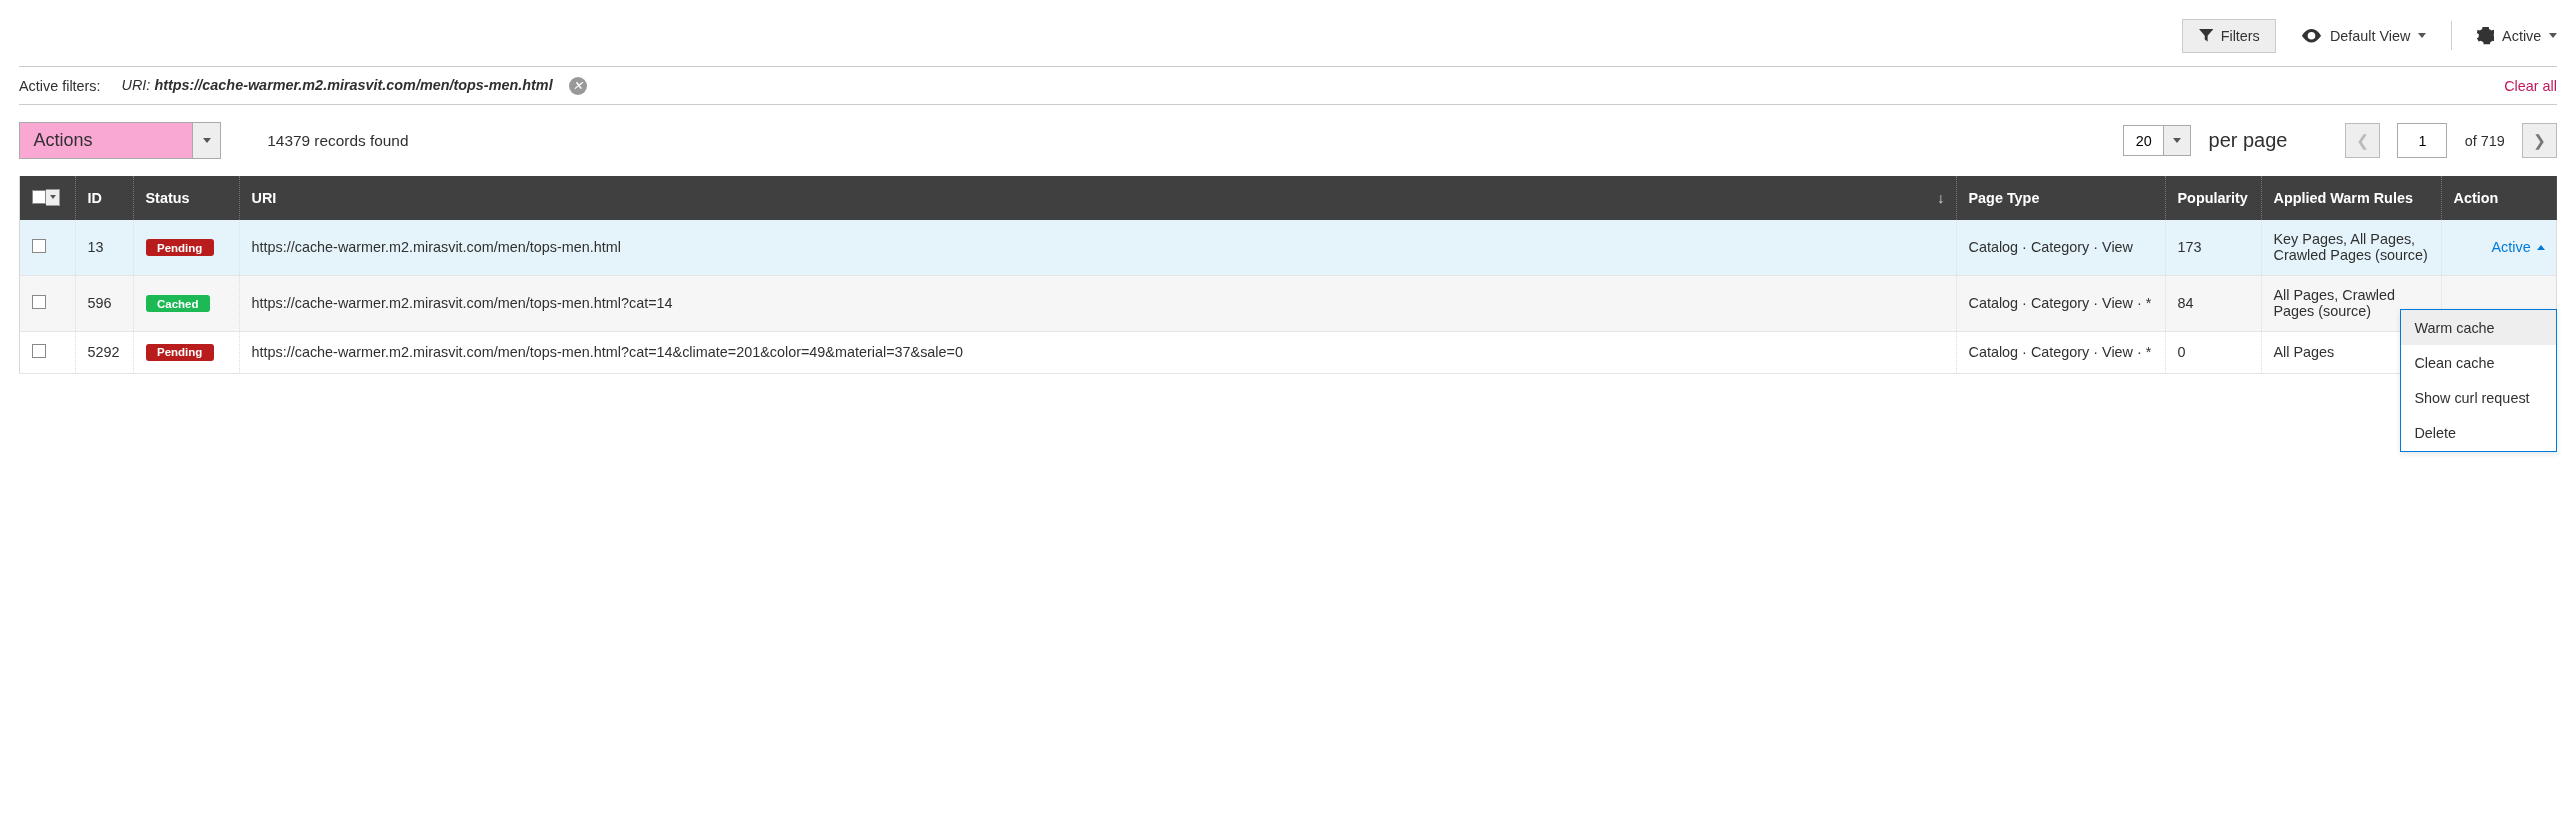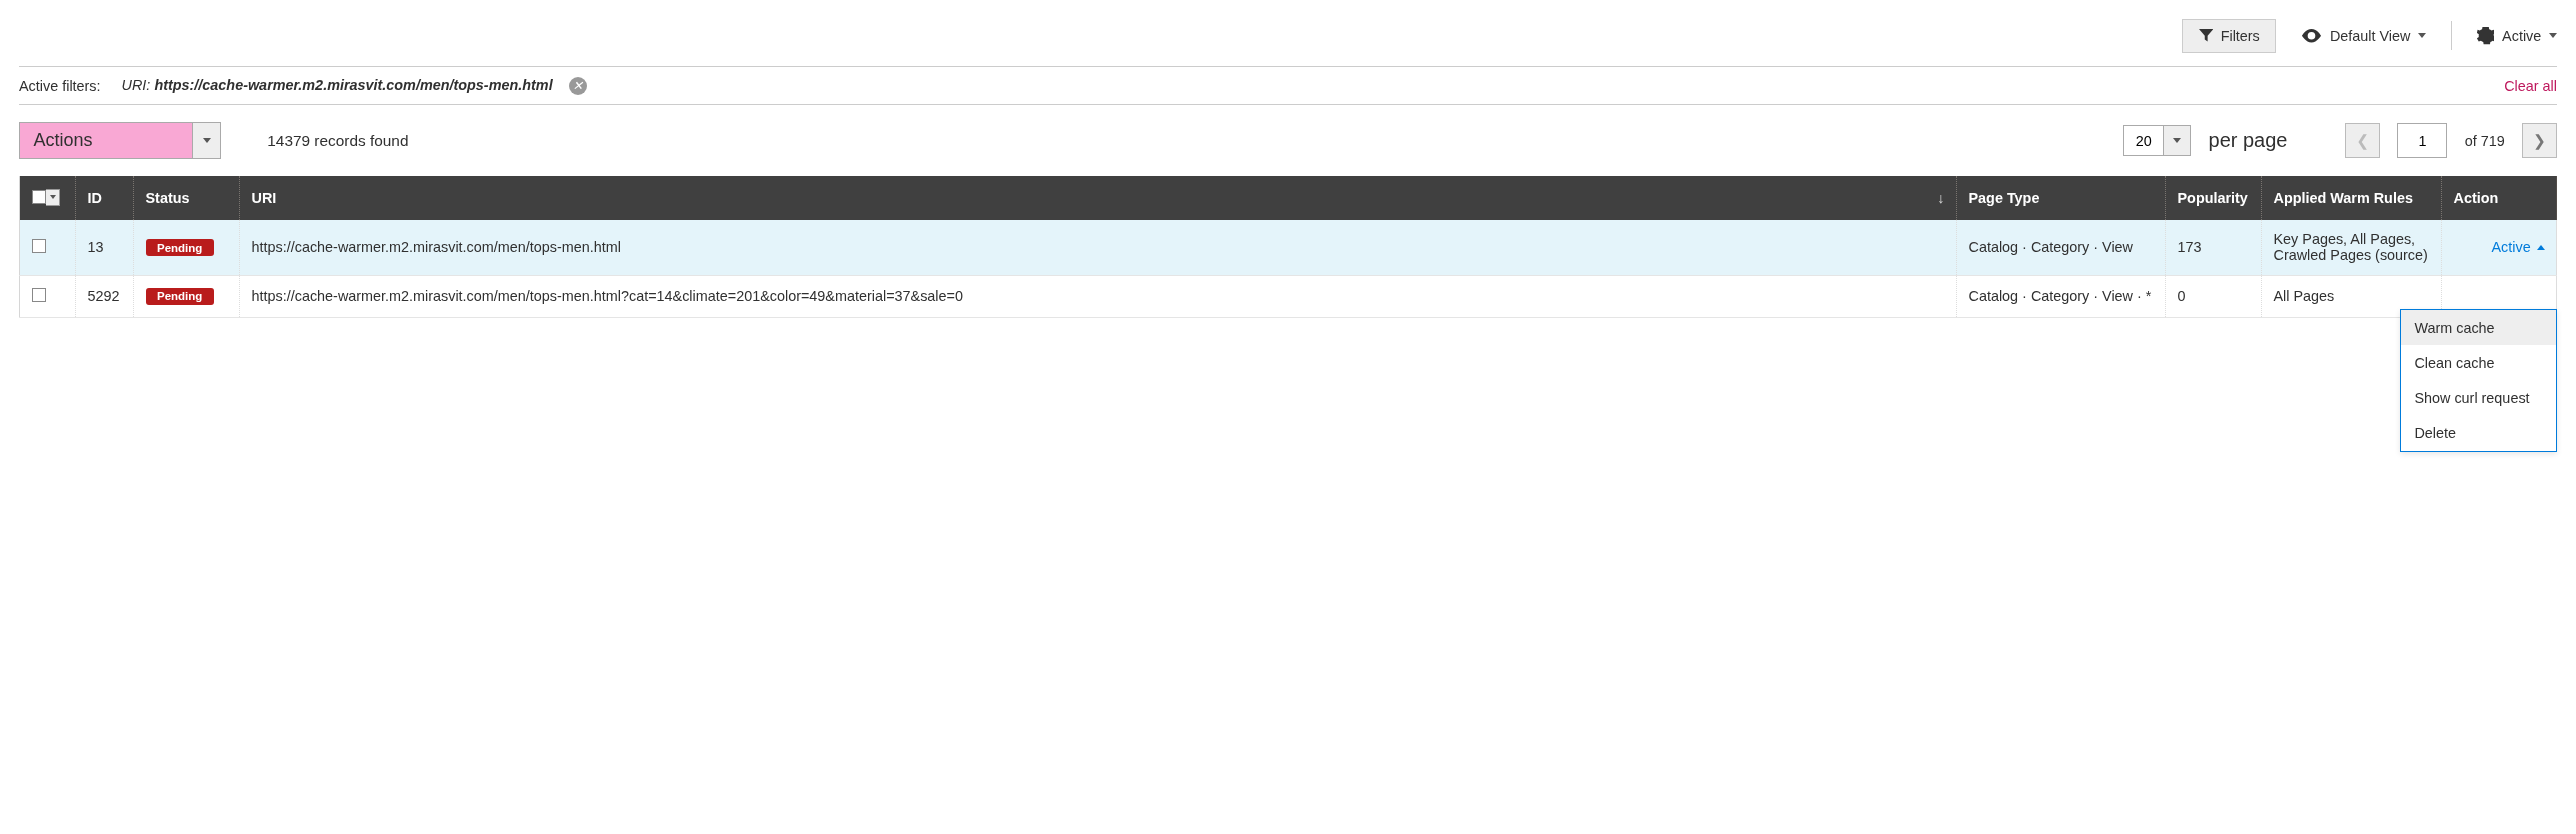--- a/index.html
+++ b/index.html
@@ -155,20 +155,30 @@
       <td>Catalog · Category · View</td>
       <td>173</td>
       <td>Key Pages, All Pages, Crawled Pages (source)</td>
       <td>
           <span class="select-link">
             <span>Active</span>
             <span class="caret-up"></span>
           </span>
         </td>
     </tr>
+    <tr class="alt">
+      <td><span class="chk"></span></td>
+      <td>596</td>
+      <td><span class="badge cached">Cached</span></td>
+      <td>https://cache-warmer.m2.mirasvit.com/men/tops-men.html?cat=14</td>
+      <td>Catalog · Category · View · *</td>
+      <td>84</td>
+      <td>All Pages, Crawled Pages (source)</td>
+      <td></td>
+    </tr>
     <tr>
       <td><span class="chk"></span></td>
       <td>5292</td>
       <td><span class="badge pending">Pending</span></td>
       <td style="max-width:461px;word-break:break-all">https://cache-warmer.m2.mirasvit.com/men/tops-men.html?cat=14&amp;climate=201&amp;color=49&amp;material=37&amp;sale=0</td>
       <td>Catalog · Category · View · *</td>
       <td>0</td>
       <td>All Pages</td>
       <td></td>
     </tr>

